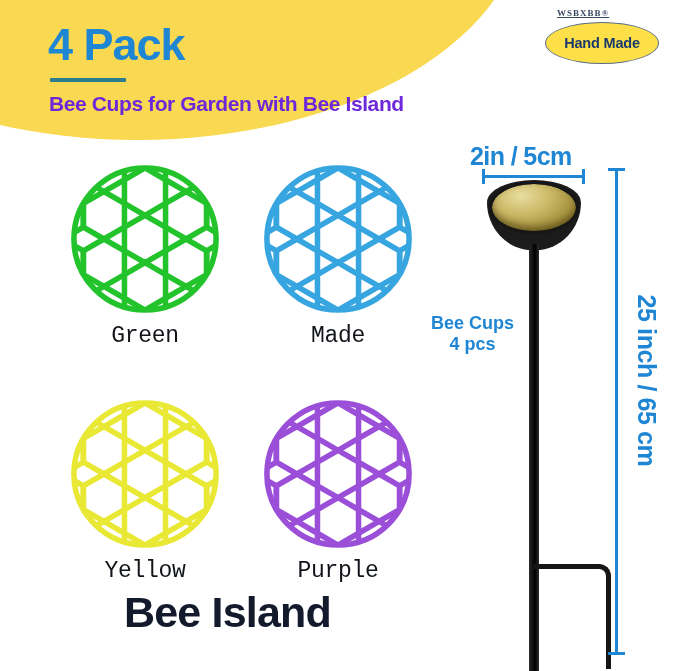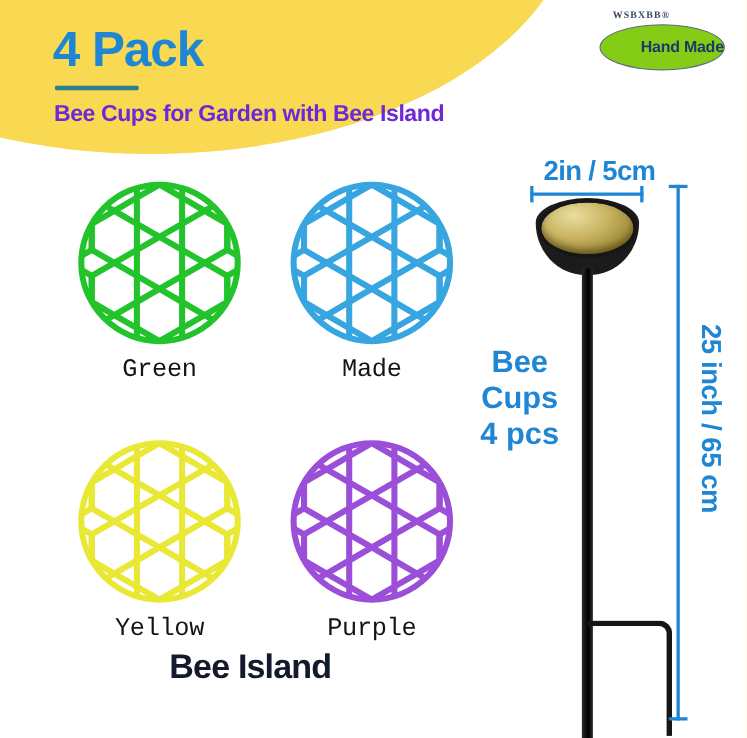--- a/index.html
+++ b/index.html
@@ -39,27 +39,28 @@
     letter-spacing:-0.4px;white-space:nowrap;
   }
 
   
   .badge{position:absolute;right:12px;top:6px;width:130px;height:62px;z-index:4;}
   .badge-brand{
     position:absolute;left:20px;top:2px;
     font-family:"Liberation Serif", serif;
     font-size:9px;font-weight:bold;color:#3a4a63;
     letter-spacing:1px;
+    text-decoration:underline;
   }
   .badge-oval{
     position:absolute;left:8px;top:16px;
     width:112px;height:40px;
     border:1.3px solid #5b6b84;border-radius:50%;
-    background:#84cc16;
-    display:flex;align-items:center;justify-content:flex-end;
+    background:#fde047;
+    display:flex;align-items:center;justify-content:center;
   }
   .badge-oval span{
     font-size:14.5px;font-weight:bold;color:#1b3a6b;
     font-family:"Liberation Sans", sans-serif;letter-spacing:-0.2px;
   }
 
   
   .combs{position:absolute;left:0;top:150px;width:440px;height:440px;z-index:2;}
   .comb-cell{position:absolute;width:200px;height:220px;}
   .comb-cell.c0{left:55px;top:10px;}
@@ -70,28 +71,28 @@
   .comb-label{
     position:absolute;left:0;top:163px;width:180px;
     text-align:center;font-size:23px;color:#111419;
     font-weight:normal;letter-spacing:-0.3px;font-family:Liberation Mono, monospace;
   }
 
   
   .beecups{
     position:absolute;left:410px;top:313px;width:125px;
     text-align:center;z-index:5;
-    font-size:28px;font-weight:bold;color:#1f86d4;line-height:1.17;
+    font-size:18px;font-weight:bold;color:#1f86d4;line-height:1.17;
   }
 
   
   .stake-wrap{position:absolute;left:460px;top:140px;width:180px;height:531px;z-index:2;}
 
   .dim-top-label{
-    position:absolute;left:10px;top:2px;width:150px;text-align:center;
+    position:absolute;left:10px;top:2px;width:150px;text-align:left;
     font-size:25px;font-weight:bold;color:#1f86d4;letter-spacing:-0.6px;
     white-space:nowrap;
   }
   .dim-top-line{
     position:absolute;left:22px;top:35px;width:103px;height:3px;background:#1f86d4;
   }
   .dim-top-line::before,.dim-top-line::after{
     content:"";position:absolute;top:-6px;width:3px;height:15px;background:#1f86d4;
   }
   .dim-top-line::before{left:0;}
@@ -149,21 +150,21 @@
     width:250px;text-align:center;
     transform:rotate(90deg);
     font-size:25px;font-weight:bold;color:#1f86d4;
     letter-spacing:-0.4px;white-space:nowrap;
   }
 
   
   .footer-brand{
     position:absolute;left:0;top:588px;width:455px;
     text-align:center;z-index:5;
-    font-size:31px;font-weight:bold;color:#121a2b;
+    font-size:43px;font-weight:bold;color:#121a2b;
     letter-spacing:-0.8px;
   }
 </style>
 </head>
 <body>
 
 <div class="stage">
 
   <div class="blob"></div>
 

